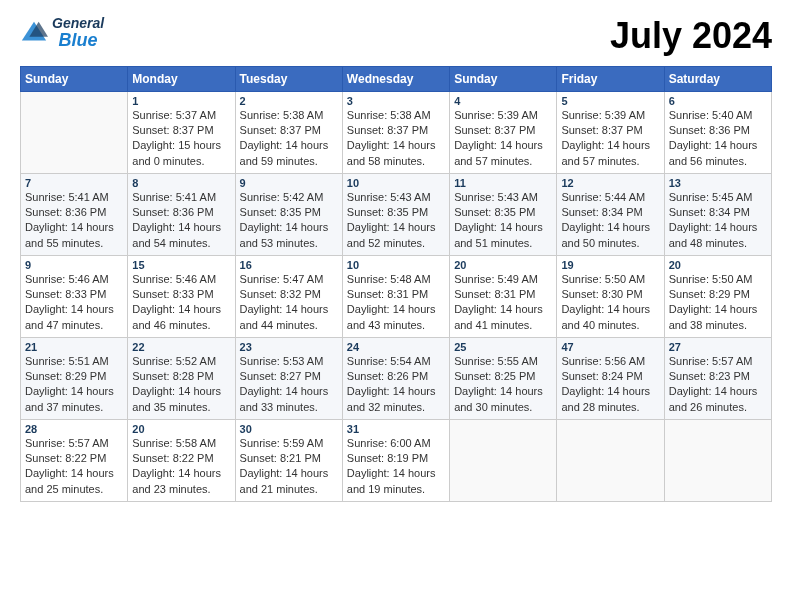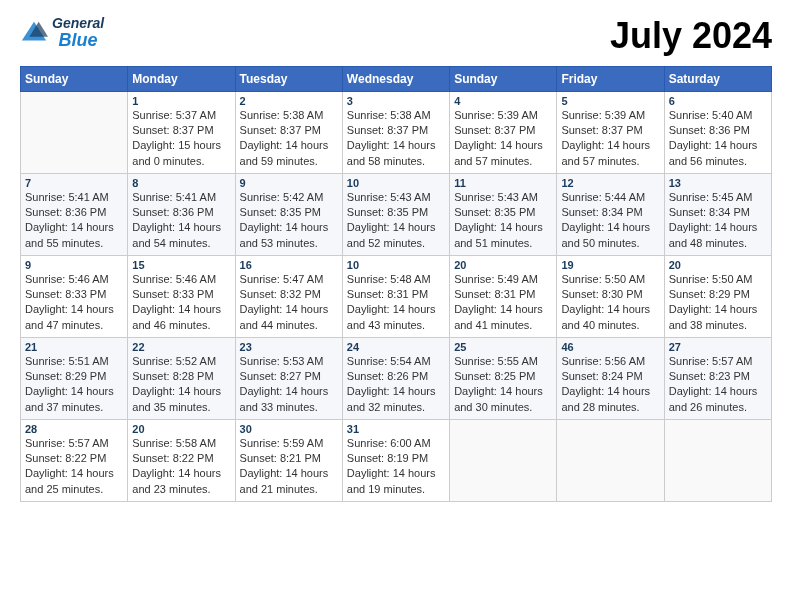--- a/index.html
+++ b/index.html
@@ -239,21 +239,21 @@
           </td>
           <td>
             <span class="day-number">24</span>
             <div class="cell-content">Sunrise: 5:54 AM<br>Sunset: 8:26 PM<br>Daylight: 14 hours<br>and 32 minutes.</div>
           </td>
           <td>
             <span class="day-number">25</span>
             <div class="cell-content">Sunrise: 5:55 AM<br>Sunset: 8:25 PM<br>Daylight: 14 hours<br>and 30 minutes.</div>
           </td>
           <td>
-            <span class="day-number">46</span>
+            <span class="day-number">47</span>
             <div class="cell-content">Sunrise: 5:56 AM<br>Sunset: 8:24 PM<br>Daylight: 14 hours<br>and 28 minutes.</div>
           </td>
           <td>
             <span class="day-number">27</span>
             <div class="cell-content">Sunrise: 5:57 AM<br>Sunset: 8:23 PM<br>Daylight: 14 hours<br>and 26 minutes.</div>
           </td>
         </tr>
         <tr>
           <td>
             <span class="day-number">28</span>

